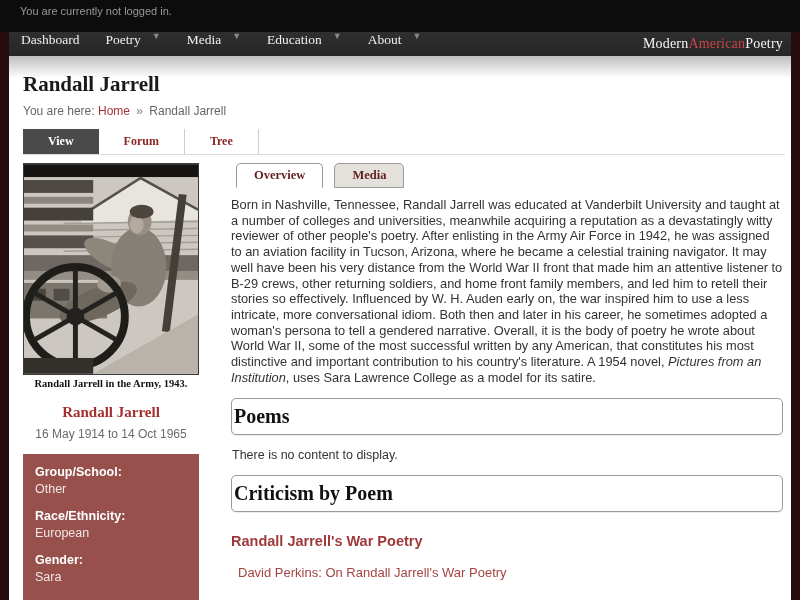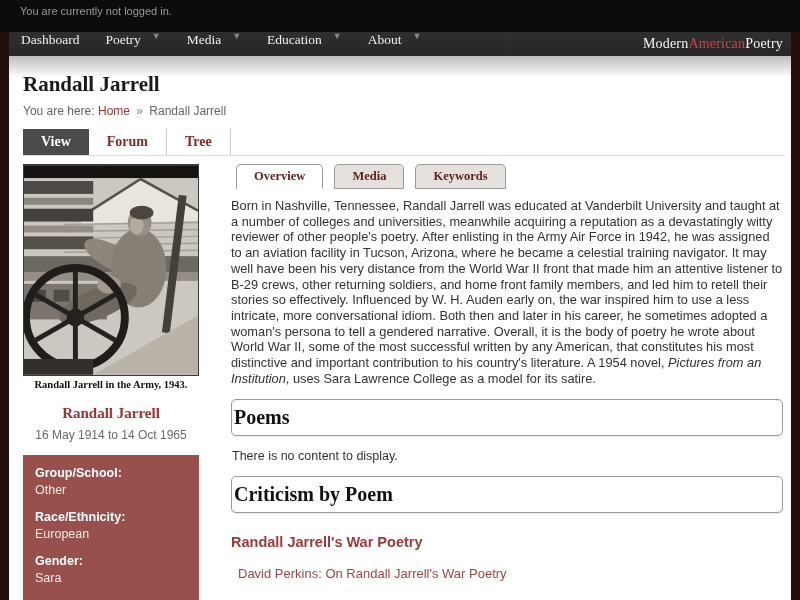--- a/index.html
+++ b/index.html
@@ -36,22 +36,22 @@
   .page-title{
     font-family:"Liberation Serif",serif;font-weight:bold;
     font-size:21px;color:#1a1a1a;margin:0 0 0 8px;padding-top:16px;
   }
   .breadcrumb{font-size:12px;color:#666;margin:7px 0 0 8px;}
   .breadcrumb .bc-home{color:#a33333;cursor:pointer;}
   .breadcrumb .bc-sep{color:#888;margin:0 3px;}
   
   .page-tabs{display:flex;margin:11px 0 0 8px;border-bottom:1px solid #dadada;}
   .ptab{
-    font-family:"Liberation Serif",serif;font-weight:bold;font-size:14px;
-    padding:5px 18px;color:#8e2626;border-right:1px solid #ccc;cursor:pointer;
+    font-family:"Liberation Serif",serif;font-weight:bold;font-size:12px;
+    padding:5px 25px;color:#8e2626;border-right:1px solid #ccc;cursor:pointer;
   }
   .ptab.active{background:#4a4a4a;color:#fff;border-right:none;}
   
   .layout{display:flex;margin-top:8px;}
   .col-left{width:176px;flex:0 0 176px;margin-left:8px;}
   .col-right{flex:1;margin-left:32px;margin-right:2px;min-width:0;}
   
   .photo-frame{width:176px;height:212px;border:1px solid #3a3a3a;box-sizing:border-box;overflow:hidden;}
   .photo-frame svg{display:block;}
   .photo-caption{
@@ -215,21 +215,20 @@
           <div class="fact-value">Sara</div>
         </div>
       </div>
     </div>
 
     <div class="col-right">
 
       <div class="content-tabs">
         <div class="ctab active">Overview</div>
         <div class="ctab">Media</div>
-        <div class="ctab">Keywords</div>
       </div>
 
       <p class="bio"><span>Born in Nashville, Tennessee, Randall Jarrell was educated at Vanderbilt University and taught at a number of colleges and universities, meanwhile acquiring a reputation as a devastatingly witty reviewer of other people's poetry. After enlisting in the Army Air Force in 1942, he was assigned to an aviation facility in Tucson, Arizona, where he became a celestial training navigator. It may well have been his very distance from the World War II front that made him an attentive listener to B-29 crews, other returning soldiers, and home front family members, and led him to retell their stories so effectively. Influenced by W. H. Auden early on, the war inspired him to use a less intricate, more conversational idiom. Both then and later in his career, he sometimes adopted a woman's persona to tell a gendered narrative. Overall, it is the body of poetry he wrote about World War II, some of the most successful written by any American, that constitutes his most distinctive and important contribution to his country's literature. A 1954 novel, </span><i>Pictures from an Institution</i><span>, uses Sara Lawrence College as a model for its satire.</span></p>
 
       <div class="fieldset-box">
         <span>Poems</span>
       </div>
       <div class="empty-text">There is no content to display.</div>
 
       <div class="fieldset-box">

